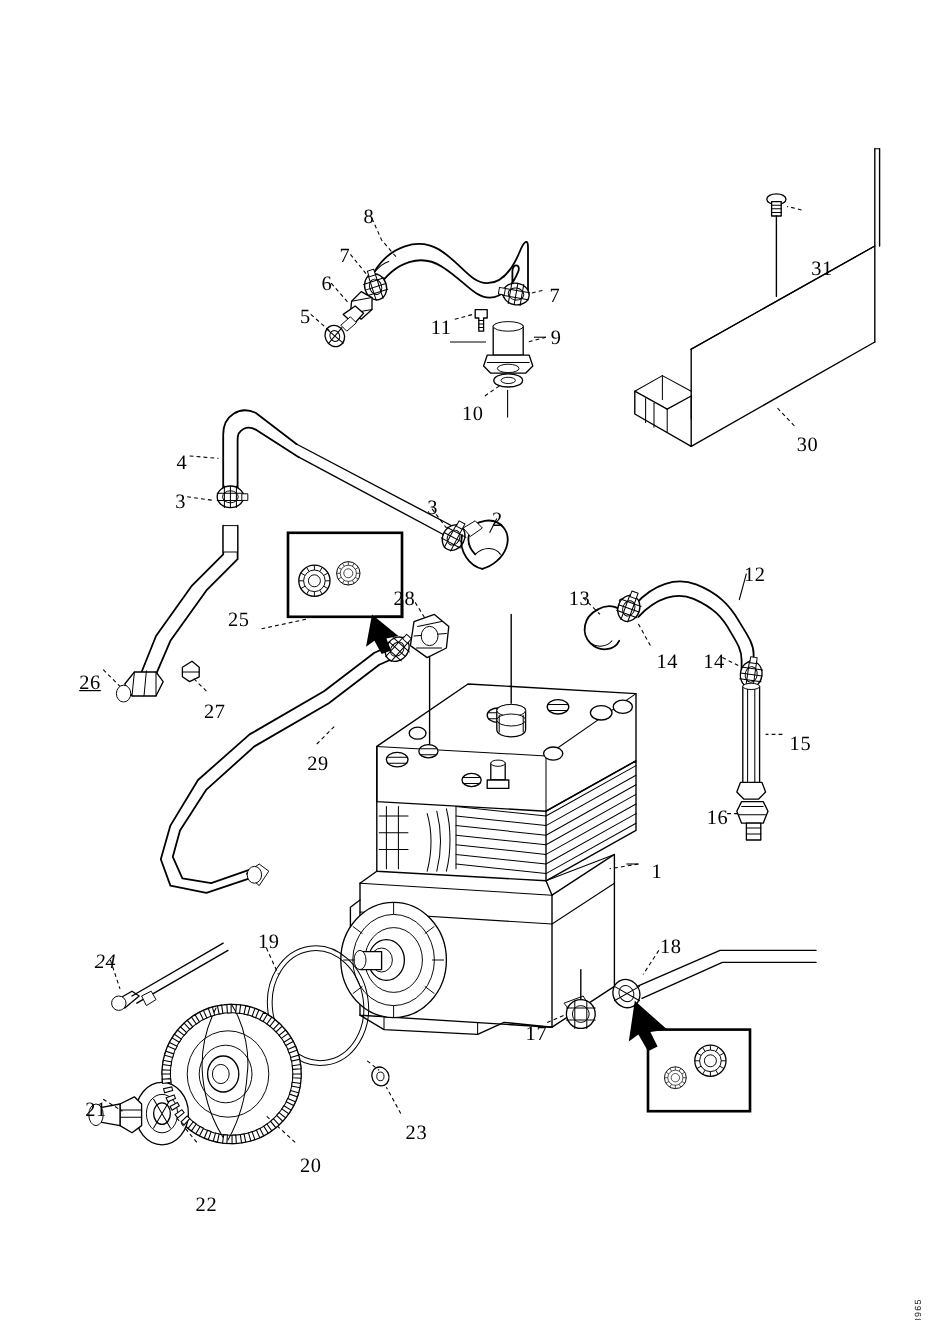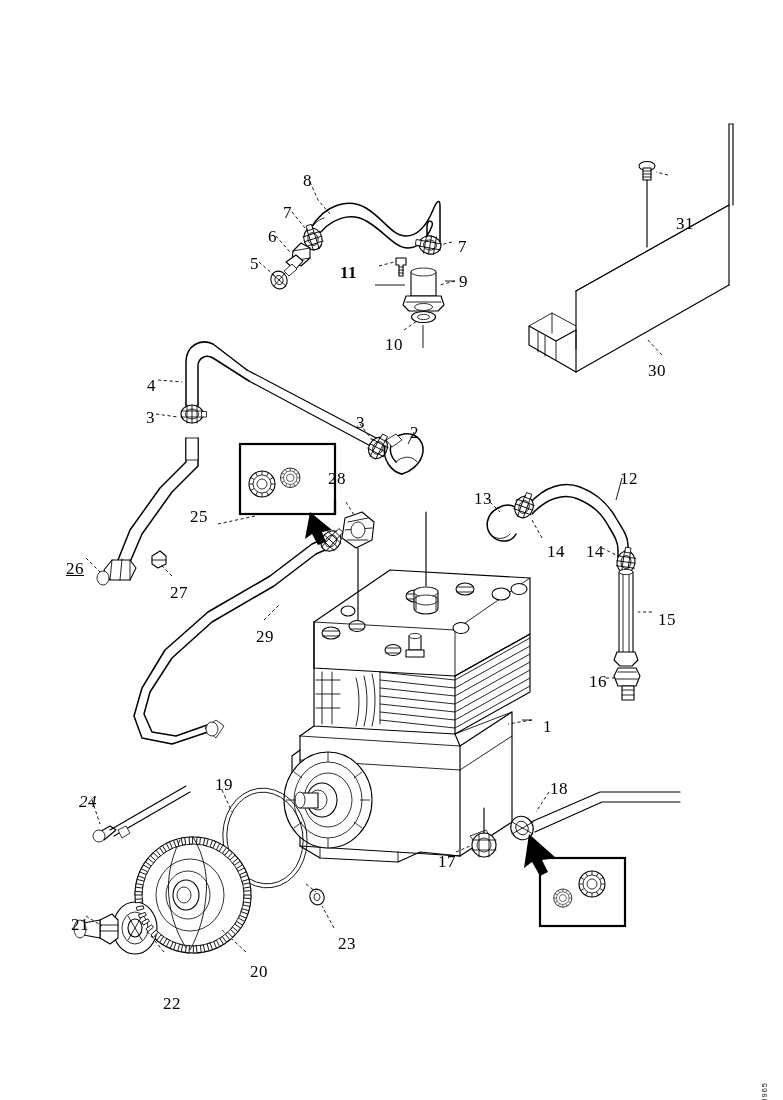--- a/index.html
+++ b/index.html
@@ -477,32 +477,32 @@
         <path d="M243.52498324785287,888.0555008960914L250.45978487010717,887.1023343524178L250.83640757668317,890.6468449805013L243.8561514898421,891.1722257587166Z" fill="#fff" stroke="#000" stroke-width="0.9"></path>
       </g>
 </svg>
 
 <div id="callout-layer">
       <div class="cal" style="left: 303px; top: 172px;">8</div>
       <div class="cal" style="left: 283px; top: 204px;">7</div>
       <div class="cal" style="left: 268px; top: 228px;">6</div>
       <div class="cal" style="left: 250px; top: 255px;">5</div>
       <div class="cal" style="left: 458px; top: 238px;">7</div>
-      <div class="cal" style="left: 340px; top: 264px; font-weight: bold;">11</div>
+      <div class="cal" style="left: 359px; top: 264px;">11</div>
       <div class="cal" style="left: 459px; top: 273px;">9</div>
       <div class="cal" style="left: 385px; top: 336px;">10</div>
       <div class="cal" style="left: 676px; top: 172px; margin-top: 43px;">31</div>
-      <div class="cal" style="left: 648px; top: 362px; font-family: Liberation Serif, serif;">30</div>
+      <div class="cal" style="left: 664px; top: 362px; font-family: Liberation Serif, serif;">30</div>
       <div class="cal" style="left: 147px; top: 377px;">4</div>
       <div class="cal" style="left: 146px; top: 409px;">3</div>
       <div class="cal" style="left: 356px; top: 414px;">3</div>
       <div class="cal" style="left: 410px; top: 424px;">2</div>
       <div class="cal" style="left: 620px; top: 470px;">12</div>
       <div class="cal" style="left: 474px; top: 490px;">13</div>
-      <div class="cal" style="left: 328px; top: 470px;">28</div>
+      <div class="cal" style="left: 328px; top: 490px;">28</div>
       <div class="cal" style="left: 170px; top: 508px; margin-left: 20px;">25</div>
       <div class="cal" style="left: 547px; top: 543px;">14</div>
       <div class="cal" style="left: 586px; top: 543px;">14</div>
       <div class="cal" style="left: 66px; top: 560px; text-decoration: underline;">26</div>
       <div class="cal" style="left: 170px; top: 584px;">27</div>
       <div class="cal" style="left: 658px; top: 611px;">15</div>
       <div class="cal" style="left: 256px; top: 628px;">29</div>
       <div class="cal" style="left: 589px; top: 673px;">16</div>
       <div class="cal" style="left: 543px; top: 718px;">1</div>
       <div class="cal" style="left: 215px; top: 776px;">19</div>

